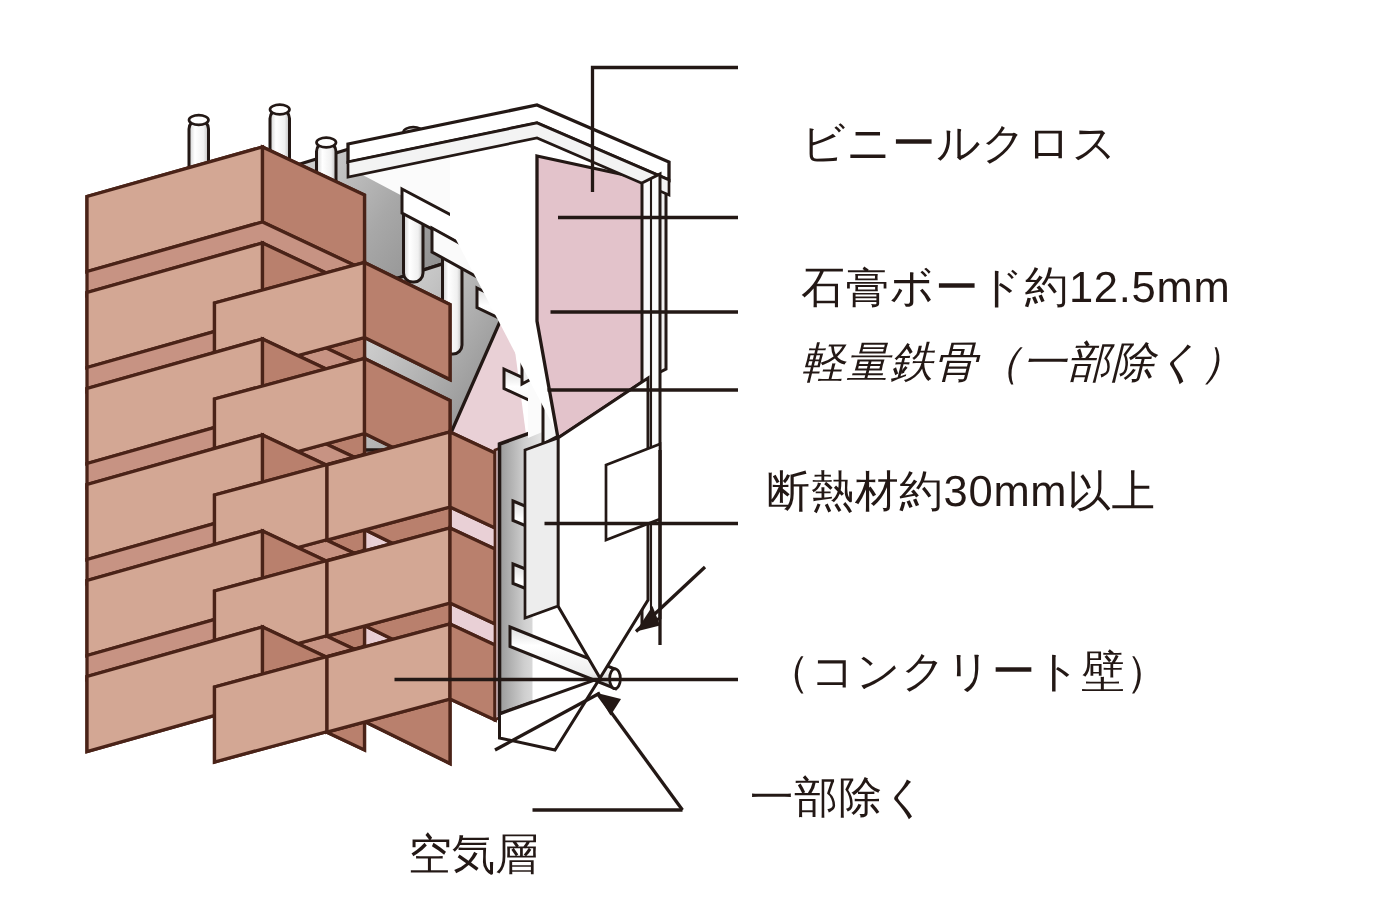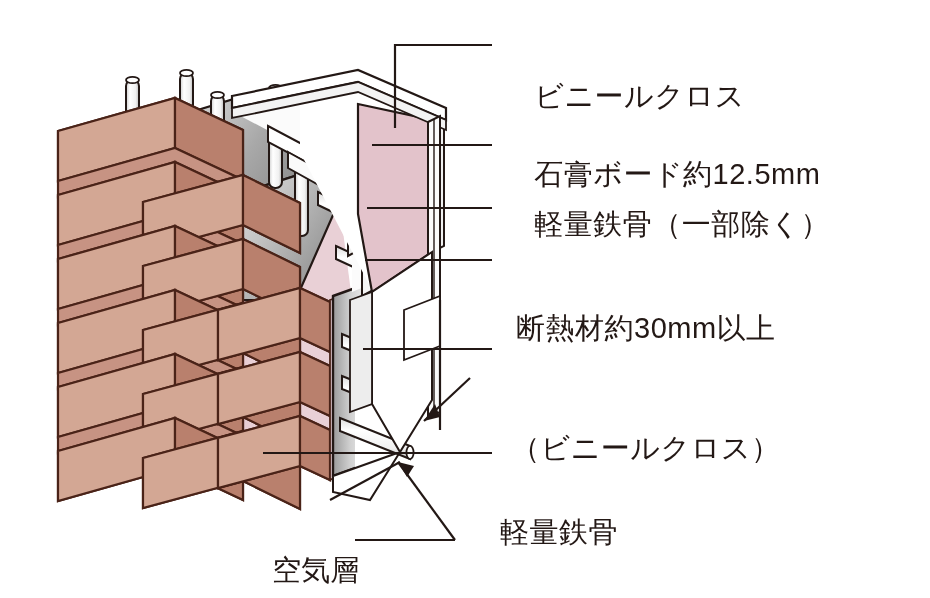--- a/index.html
+++ b/index.html
@@ -7,21 +7,21 @@
     width:930px;height:598px;overflow:hidden;
     font-family:"Liberation Sans","DejaVu Sans",sans-serif;
     color:#231815;position:relative;
   }
   #stage{position:relative;width:930px;height:598px;background:#fff;}
   svg#diagram{position:absolute;left:0;top:0;width:930px;height:598px;}
   .lbl{
     position:absolute;
     font-family:"Liberation Sans","DejaVu Sans",sans-serif;
     font-size:29px;line-height:40px;color:#231815;
-    white-space:pre;letter-spacing:0.5px;text-align:center;
+    white-space:pre;letter-spacing:0.5px;
   }
   .airlbl{
     position:absolute;font-size:29px;line-height:36px;color:#231815;white-space:pre;
     font-family:"Liberation Sans","DejaVu Sans",sans-serif;
   }
 </style>
 </head>
 <body>
 
 <div id="stage">
@@ -277,38 +277,38 @@
       <path d="M455,540 L398,462"></path>
       <path d="M398,462 L407,477 L414,466 Z" fill="#231815" stroke="none"></path>
       <path d="M330,500 L400,462"></path>
     </g>
   </svg>
 
   <div class="lbl" style="left:500px;top:36px;">
     <span>ビニールクロス</span>
   </div>
 
-  <div class="lbl" style="left:500px;top:114px;">
+  <div class="lbl" style="left:500px;top:132px;">
     <span>石膏ボード約12.5mm</span>
   </div>
 
-  <div class="lbl" style="left:500px;top:164px;">
+  <div class="lbl" style="left:500px;top:182px;font-style:italic;">
     <span>軽量鉄骨（一部除く）</span>
   </div>
 
   <div class="lbl" style="left:511px;top:228px;">
     <div>断熱材約30mm以上</div>
-    <div>（ビニールクロス）</div>
+    <div>（コンクリート壁）</div>
   </div>
 
   <div class="lbl" style="left:500px;top:332px;">
   </div>
 
   <div class="lbl" style="left:500px;top:432px;">
-    <div>軽量鉄骨</div>
+    <div>一部除く</div>
     
   </div>
 
   <div class="airlbl" style="left:240px;top:516px;">
     <span>空気層</span>
   </div>
 
 </div>
 
 </body></html>

